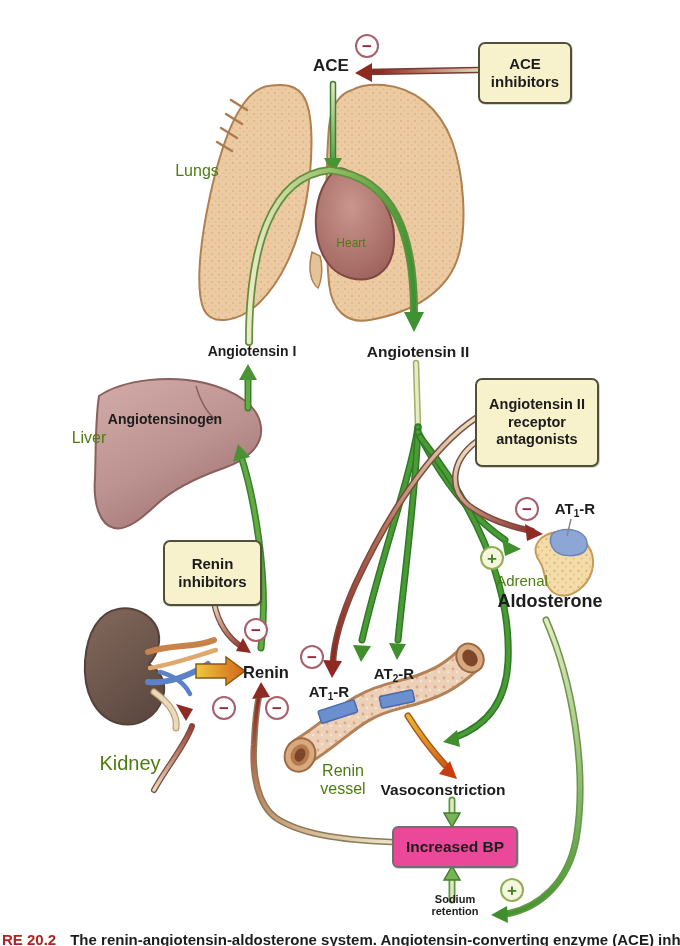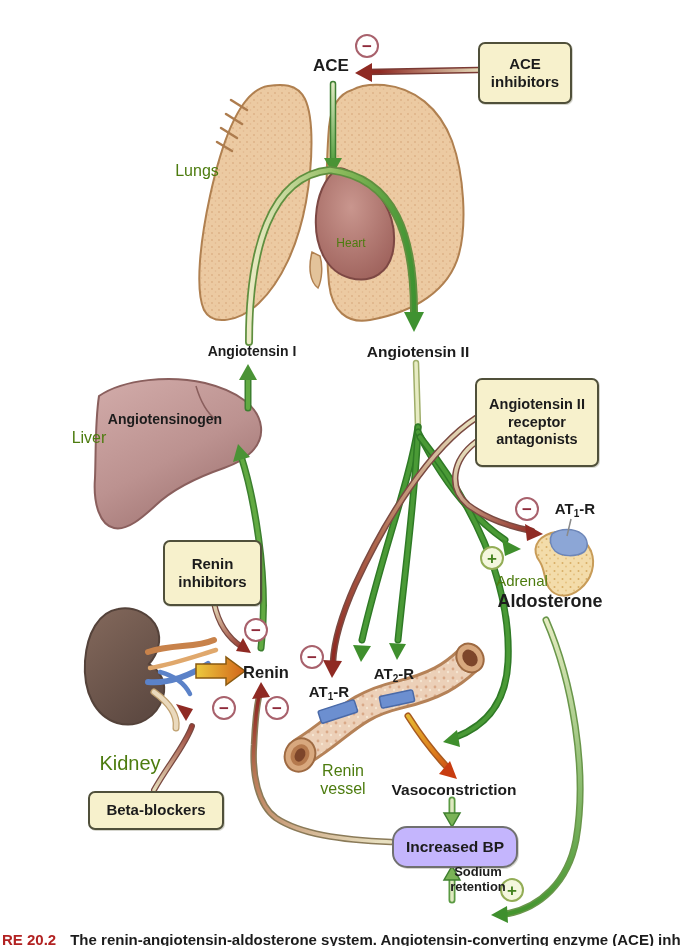--- a/index.html
+++ b/index.html
@@ -7,21 +7,21 @@
          font-family:"Liberation Sans", sans-serif;}
   .stage svg{position:absolute;left:0;top:0;}
   .lbl{position:absolute;transform:translate(-50%,-50%);color:#1c1c1c;white-space:pre-line;
        text-align:center;line-height:1.12;}
   .bold{font-weight:bold;}
   .organ{color:#4d7c0f;font-weight:normal;}
   .box{position:absolute;background:#f7f1cc;border:2.5px solid #50503a;border-radius:7px;
        display:flex;align-items:center;justify-content:center;text-align:center;
        font-weight:bold;color:#1c1c1c;white-space:pre-line;line-height:1.22;
        box-shadow:1px 1px 0 rgba(90,90,60,.25);}
-  .bpbox{background:#c4b5fd;border:2px solid #707070;border-radius:15px;}
+  .bpbox{background:#ec4899;border:2px solid #707070;border-radius:6px;}
   .sign{position:absolute;width:24px;height:24px;border-radius:50%;box-sizing:border-box;
         display:flex;align-items:center;justify-content:center;font-weight:bold;
         font-size:17px;line-height:1;}
   .minus{background:#ffffff;border:2px solid #a8616c;color:#8f2a3a;}
   .plus{background:#f4f7dd;border:2px solid #93ad56;color:#45821f;}
   .caption{position:absolute;left:2px;top:931px;width:1200px;font-size:15px;font-weight:bold;
            white-space:nowrap;color:#1c1c1c;}
   .caption .figno{color:#b22222;margin-right:14px;}
   .sub{font-size:10px;vertical-align:-3px;font-weight:bold;}
 </style>
@@ -257,21 +257,20 @@
 <div class="box" style="left:478px;top:42px;width:90px;height:58px;font-size:15px;">ACE
 inhibitors</div>
 
 <div class="box" style="left:475px;top:378px;width:120px;height:85px;font-size:14.5px;">Angiotensin II
 receptor
 antagonists</div>
 
 <div class="box" style="left:163px;top:540px;width:95px;height:62px;font-size:15px;">Renin
 inhibitors</div>
 
-<div class="box" style="left:88px;top:791px;width:132px;height:35px;font-size:15px;">Beta-blockers</div>
 
 <div class="box bpbox" style="left:392px;top:826px;width:122px;height:38px;font-size:15.5px;">Increased BP</div>
 
 <div class="sign minus" style="left:355px;top:34px;">−</div>
 <div class="sign minus" style="left:515px;top:497px;">−</div>
 <div class="sign plus" style="left:480px;top:546px;">+</div>
 <div class="sign minus" style="left:244px;top:618px;">−</div>
 <div class="sign minus" style="left:212px;top:696px;">−</div>
 <div class="sign minus" style="left:265px;top:696px;">−</div>
 <div class="sign minus" style="left:300px;top:645px;">−</div>
@@ -286,21 +285,21 @@
 <div class="lbl bold" style="left:165px;top:420px;font-size:14px;">Angiotensinogen</div>
 <div class="lbl bold" style="left:575px;top:510px;font-size:15px;white-space:nowrap;"><span>AT</span><span class="sub">1</span><span>-R</span></div>
 <div class="lbl organ" style="left:522px;top:581px;font-size:15px;">Adrenal</div>
 <div class="lbl bold" style="left:550px;top:601px;font-size:18px;">Aldosterone</div>
 <div class="lbl bold" style="left:266px;top:672px;font-size:16.5px;">Renin</div>
 <div class="lbl organ" style="left:130px;top:763px;font-size:20px;">Kidney</div>
 <div class="lbl bold" style="left:329px;top:693px;font-size:15px;white-space:nowrap;"><span>AT</span><span class="sub">1</span><span>-R</span></div>
 <div class="lbl bold" style="left:394px;top:675px;font-size:15px;white-space:nowrap;"><span>AT</span><span class="sub">2</span><span>-R</span></div>
 <div class="lbl organ" style="left:343px;top:780px;font-size:16px;">Renin
 vessel</div>
-<div class="lbl bold" style="left:454px;top:790px;font-size:15.5px;">Vasoconstriction</div>
-<div class="lbl bold" style="left:455px;top:880px;font-size:13px;margin-left:23px;">Sodium
+<div class="lbl bold" style="left:443px;top:790px;font-size:15.5px;">Vasoconstriction</div>
+<div class="lbl bold" style="left:455px;top:905px;font-size:11px;">Sodium
 retention</div>
 
 <div class="caption">
   <span class="figno">RE 20.2</span><span>The renin-angiotensin-aldosterone system. Angiotensin-converting enzyme (ACE) inhib</span>
 </div>
 
 </div>
 
 </body></html>

